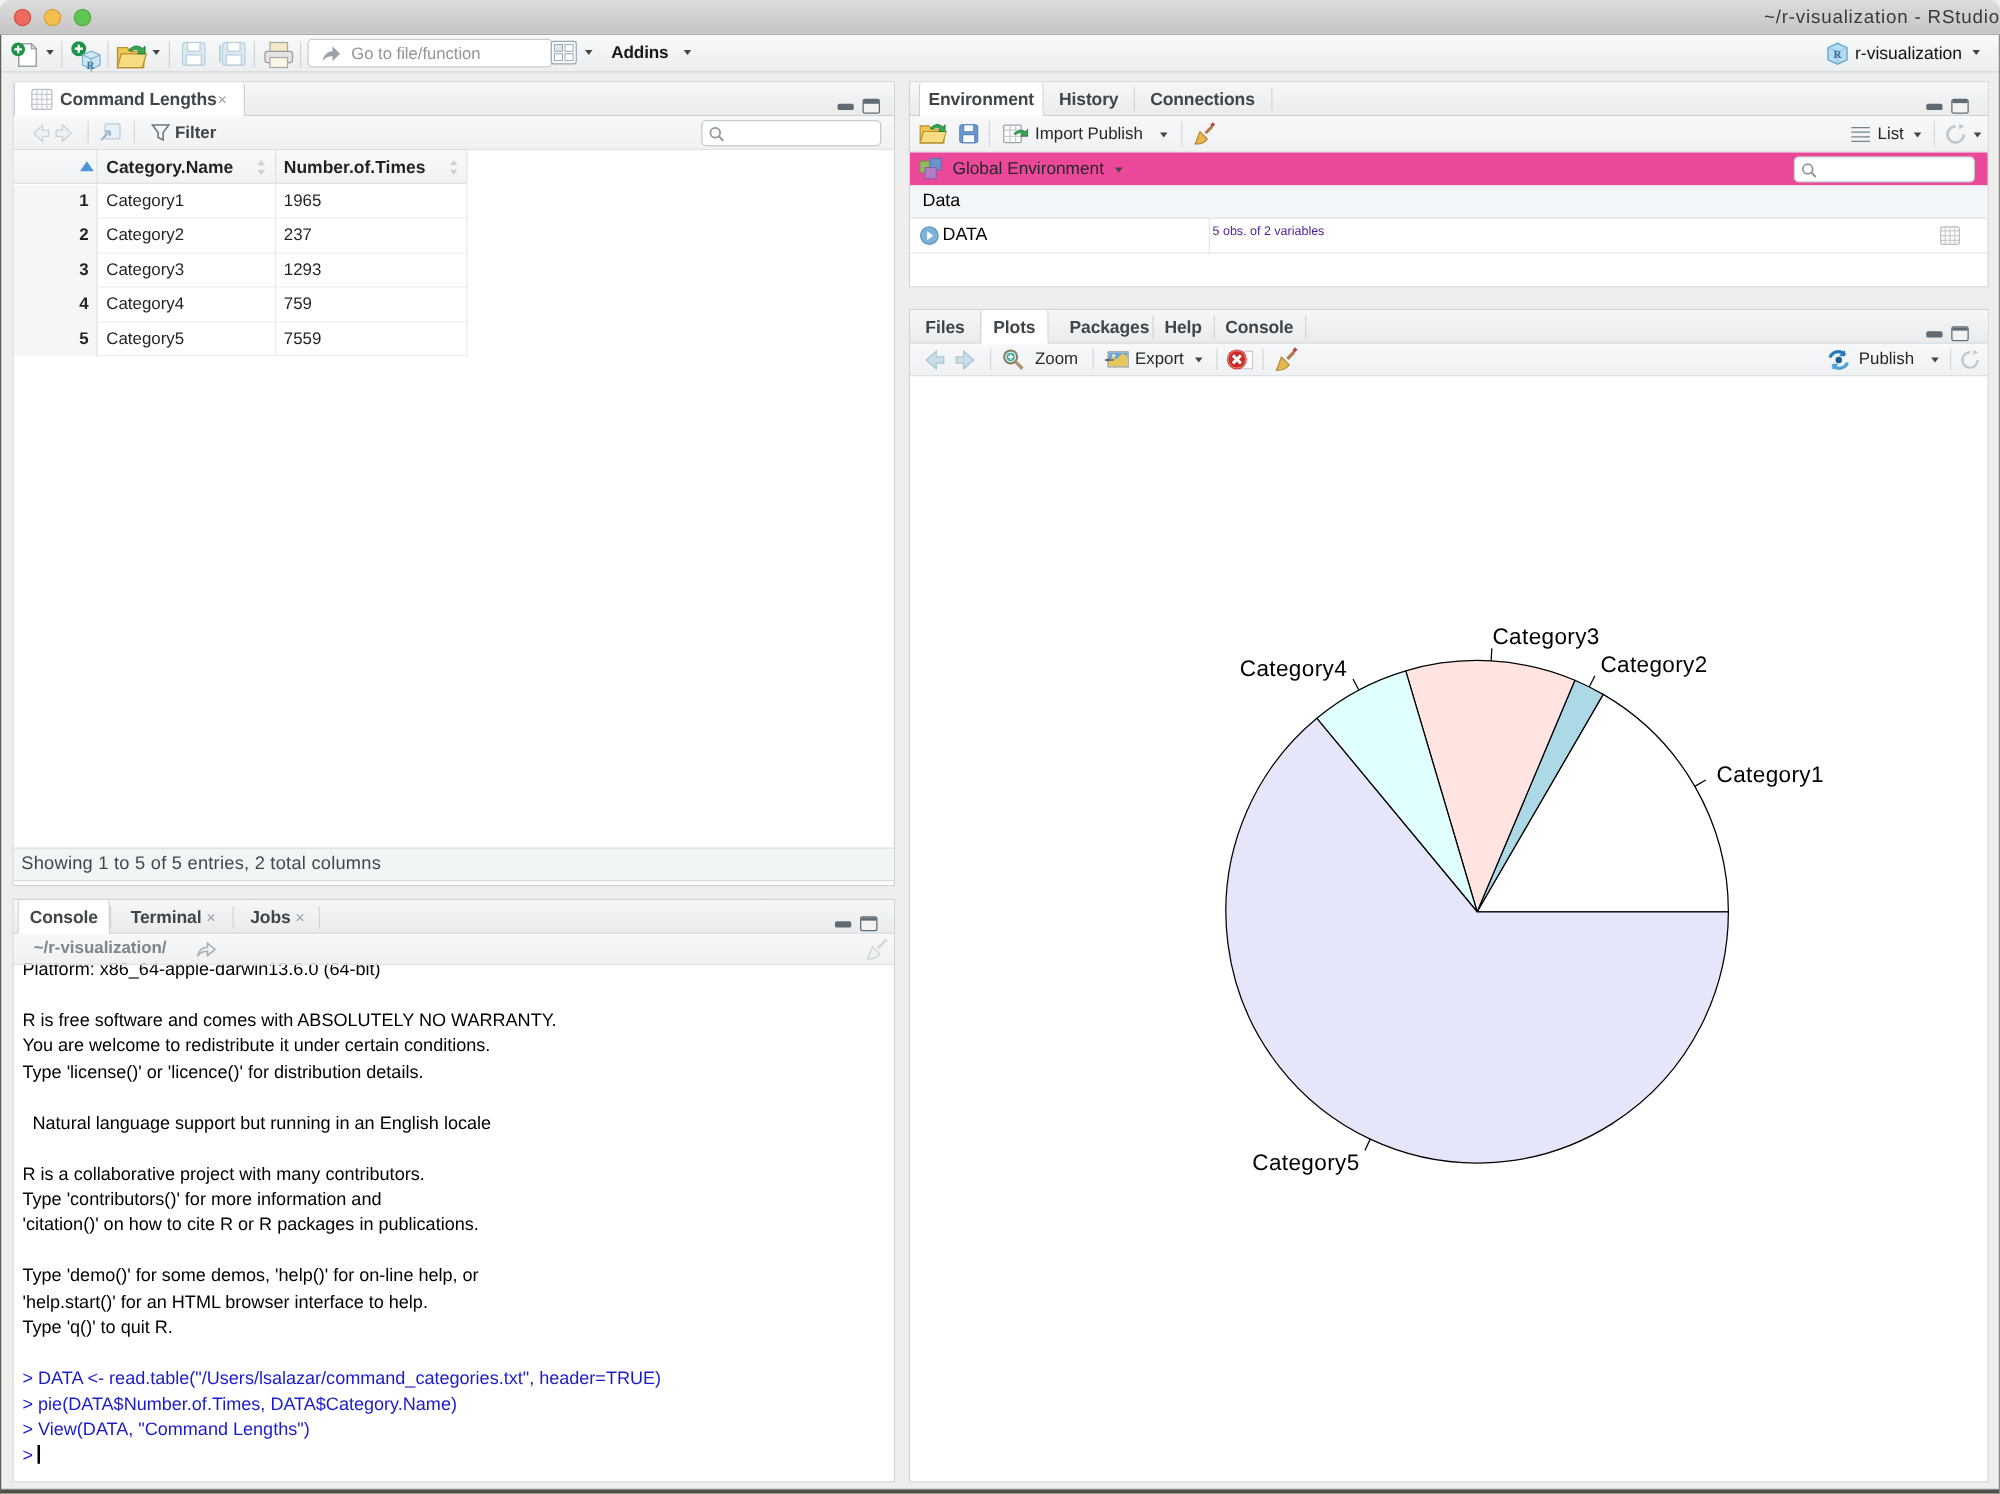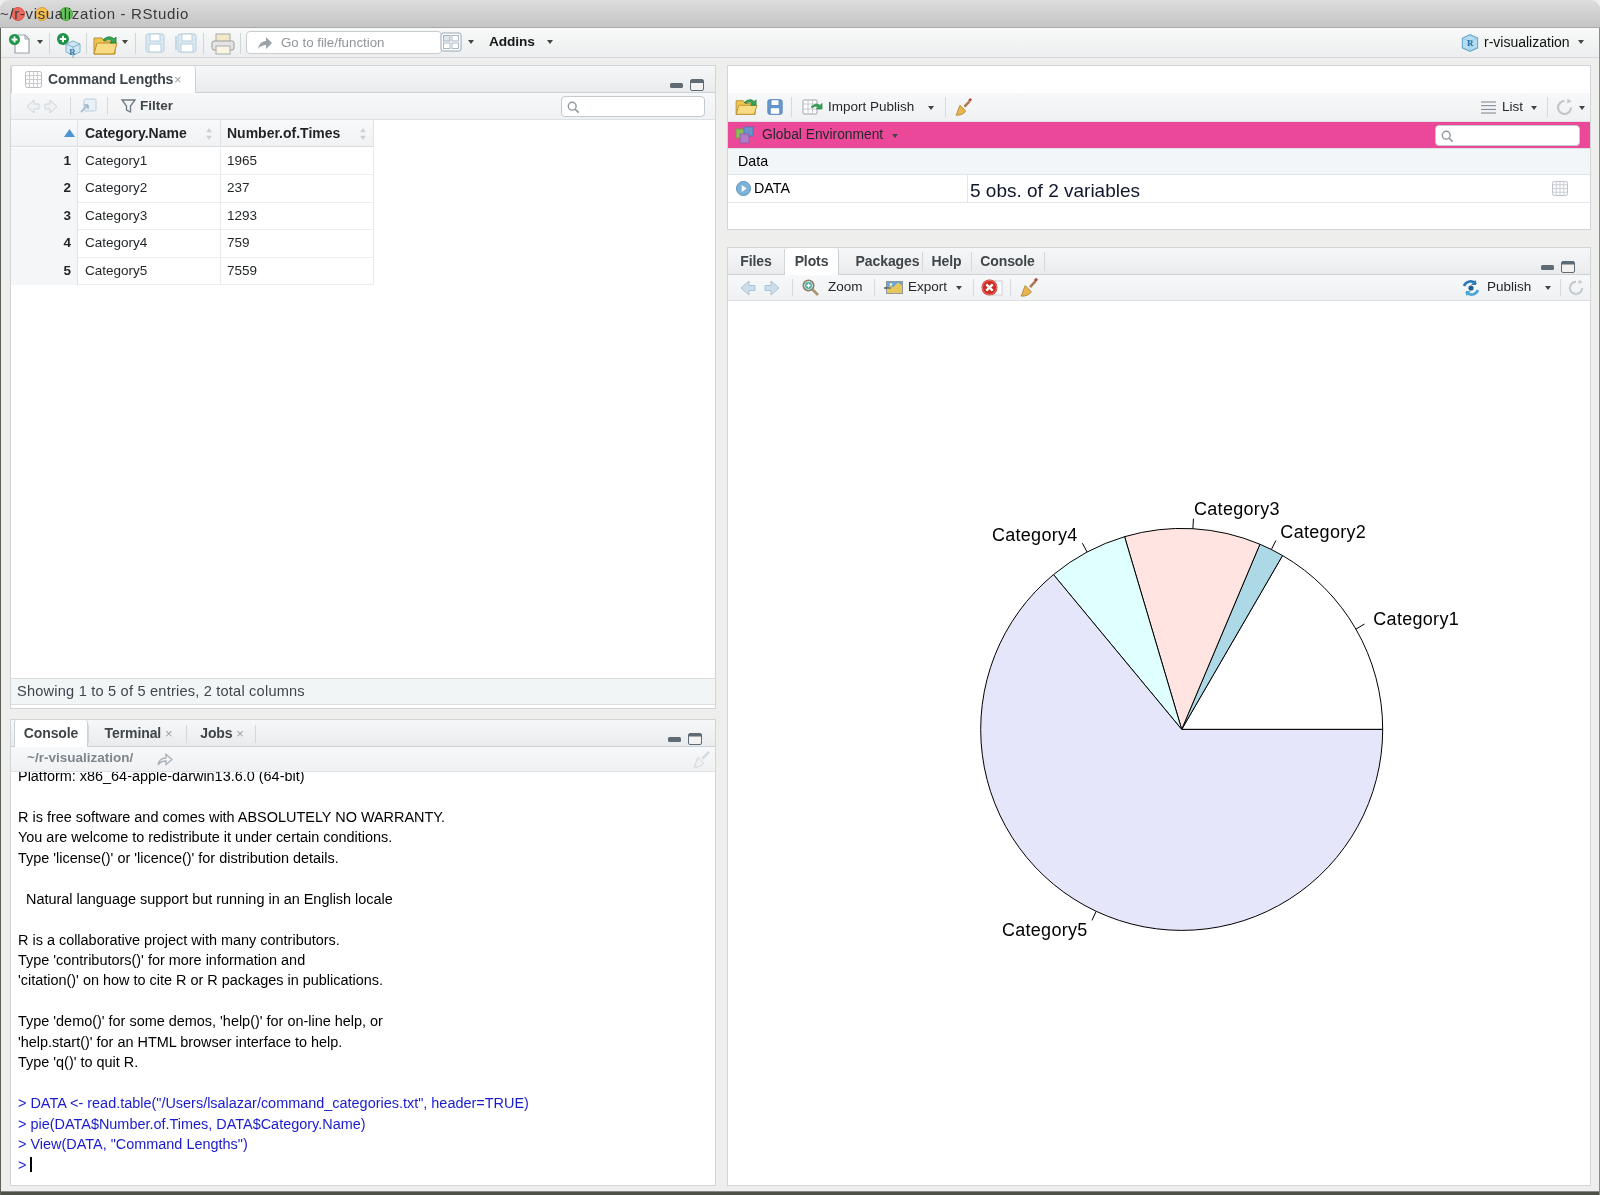--- a/index.html
+++ b/index.html
@@ -1,19 +1,19 @@
 <!DOCTYPE html>
 <html><head><meta charset="utf-8"><style>
 *{margin:0;padding:0;box-sizing:border-box}
 html,body{width:1600px;height:1195px}
 body{font-family:"Liberation Sans",sans-serif;background:#eeeeec;position:relative;overflow:hidden}
 .abs{position:absolute}
 .titlebar{position:absolute;left:0;top:0;width:1600px;height:28px;background:linear-gradient(#dcdcdc,#c5c5c5);border-bottom:1px solid #a9a9a9;border-radius:9px 9px 0 0}
 .tl{position:absolute;top:7px;width:14px;height:14px;border-radius:50%}
-.title{position:absolute;top:0;left:0;width:1600px;height:27px;line-height:27px;text-align:left;font-size:15px;letter-spacing:0.65px;color:#3a3a3e}
+.title{position:absolute;top:0;left:0;width:1600px;height:27px;line-height:27px;text-align:right;font-size:15px;letter-spacing:0.65px;color:#3a3a3e}
 .maintb{position:absolute;left:0;top:28px;width:1600px;height:30px;background:linear-gradient(#f8f9f9,#eceeef);border-bottom:1px solid #d5d7d9}
 .sep{position:absolute;top:5px;width:1px;height:21px;background:#d2d5d7}
 .caret{display:inline-block;width:0;height:0;border-left:3.5px solid transparent;border-right:3.5px solid transparent;border-top:4px solid #444}
 .panel{position:absolute;background:#fff;border:1px solid #d2d5d8}
 .tabbar{position:absolute;left:0;top:0;right:0;height:27px;background:linear-gradient(#f6f7f8,#e9ebed);border-bottom:1px solid #ccd1d5}
 .tab{position:absolute;top:0;height:27px;line-height:27px;font-size:14px;font-weight:bold;letter-spacing:-0.1px;color:#3f4549;text-align:center}
 .tab.active{background:#fff;height:28px;border-left:1px solid #ccd1d5;border-right:1px solid #ccd1d5;border-top-left-radius:3px;border-top-right-radius:3px}
 .tab .x{font-weight:normal;color:#9aa2a8;font-size:13px}
 .ptb{position:absolute;left:0;right:0;background:linear-gradient(#f7f8f9,#eff1f2);border-bottom:1px solid #dde1e4}
 .psep{position:absolute;width:1px;background:#d6dadd;top:4px;bottom:4px}
@@ -250,20 +250,34 @@
         <path d="M1 12C2 7 5.5 5 9 5V1.5L15 6.5 9 11.5V8C6 8 3 9 1 12z" fill="none" stroke="#a8b0b6" stroke-width="1.3"></path>
       </svg>
     <svg style="left:682px;top:3px" width="18" height="19" viewBox="0 0 20 21">
         <path d="M10.5 9.5L18 1.8" stroke="#d4d9dc" stroke-width="2.6"></path>
         <path d="M5.5 8L12 14.5C10 17.5 6 19.5 1.2 19 2.8 16 3.8 11.5 5.5 8z" fill="#eef1f2" stroke="#ccd2d6" stroke-width="1"></path>
       </svg>
   </div>
 </div>
 
 <div class="panel" id="p3" style="left:727px;top:65px;width:864px;height:165px">
+  <div class="tabbar">
+    <div class="tab active" style="left:7px;width:100px">Environment</div>
+    <div class="tab" style="left:107px;width:72px">History</div>
+    <div class="tab" style="left:179px;width:110px">Connections</div>
+    <div class="abs" style="left:179px;top:4px;width:1px;height:19px;background:#d4d8db"></div>
+    <div class="abs" style="left:289px;top:4px;width:1px;height:19px;background:#d4d8db"></div>
+    <div class="minmax" style="left:812px">
+        <svg width="36" height="12" viewBox="0 0 36 12">
+          <rect x="1" y="4" width="13" height="5" rx="1.5" fill="#5f6a72"></rect>
+          <rect x="21.5" y="0.5" width="13" height="11" rx="1.5" fill="#f2f2f2" stroke="#5f6a72"></rect>
+          <rect x="22" y="1" width="12" height="2.5" fill="#5f6a72"></rect>
+        </svg>
+      </div>
+  </div>
   <div class="ptb" style="top:27px;height:29px">
     <svg style="left:7px;top:5px" width="24" height="19" viewBox="0 0 26 21">
       <path d="M1 3h8l2 3h11v12H1z" fill="#efc64f" stroke="#b98f2e"></path>
       <path d="M1 18L4 8h20l-3 10z" fill="#f7dc84" stroke="#b98f2e"></path>
       <path d="M10 5c4-4 8-4 11-1l2-2v6h-6l2-2c-2-2-5-2-7 0z" fill="#35a853" stroke="#1d7c38" stroke-width="0.8"></path>
     </svg>
     <svg style="left:39px;top:6px" width="16" height="16" viewBox="0 0 20 20">
       <rect x="1" y="1" width="18" height="18" rx="2" fill="#6b9ad0" stroke="#4a7cb8"></rect>
       <rect x="5" y="1" width="10" height="7" fill="#fff" stroke="#4a7cb8"></rect>
       <rect x="4" y="11" width="12" height="8" fill="#fff" stroke="#4a7cb8"></rect>
@@ -310,21 +324,21 @@
     </div>
   </div>
   <div class="abs mono" style="left:0;top:83px;width:862px;height:26px;background:#f3f6f8;border-bottom:1px solid #e1e5e8;font-size:14.3px;color:#000;padding:4px 0 0 10px">Data</div>
   <div class="abs" style="left:0;top:109px;width:862px;height:28px;border-bottom:1px solid #e4e7e9">
     <svg style="left:8px;top:6px" width="15" height="15" viewBox="0 0 15 15">
         <circle cx="7.5" cy="7.5" r="7" fill="#7db3d8" stroke="#5a93bf"></circle>
         <path d="M5.7 4l5 3.5-5 3.5z" fill="#fff"></path>
       </svg>
     <div class="abs mono" style="left:26px;top:5px;font-size:14.3px;color:#000">DATA</div>
     <div class="abs" style="left:239px;top:0;width:1px;height:28px;background:#e4e7e9"></div>
-    <div class="abs mono" style="left:242px;top:5px;font-size:19px;color:#0f172a">5 obs. of 2 variables</div>
+    <div class="abs mono" style="left:242px;top:5px;font-size:10px;color:#4c1d95">5 obs. of 2 variables</div>
     <svg style="left:824px;top:6px" width="16" height="15" viewBox="0 0 17 16">
       <rect x="0.5" y="0.5" width="16" height="15" rx="2" fill="#fdfdfd" stroke="#b6bcc2"></rect>
       <path d="M0.5 4h16M0.5 8h16M0.5 12h16M4.5 0.5v15M8.5 0.5v15M12.5 0.5v15" stroke="#c7ccd1"></path>
     </svg>
   </div>
 </div>
 
 <div class="panel" id="p4" style="left:727px;top:247px;width:864px;height:939px">
   <div class="tabbar">
     <div class="tab" style="left:0;width:56px">Files</div>

